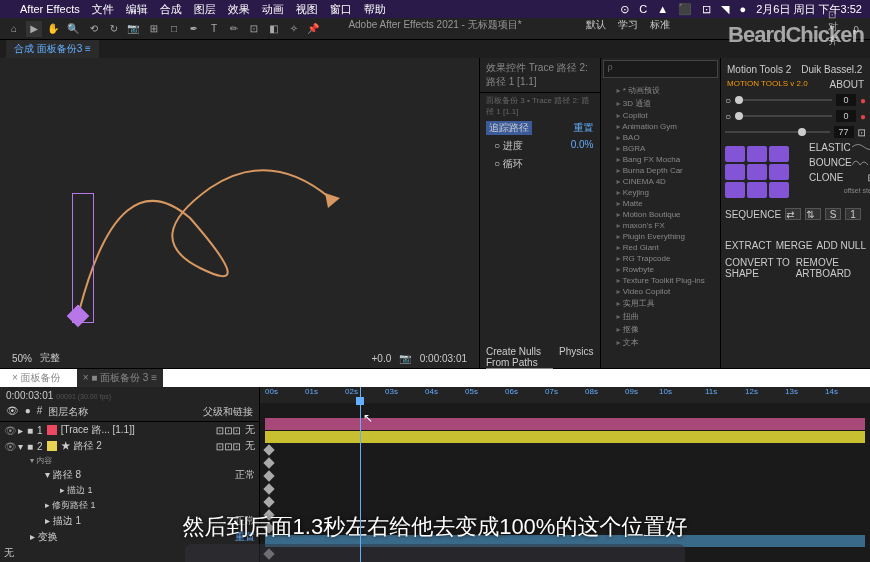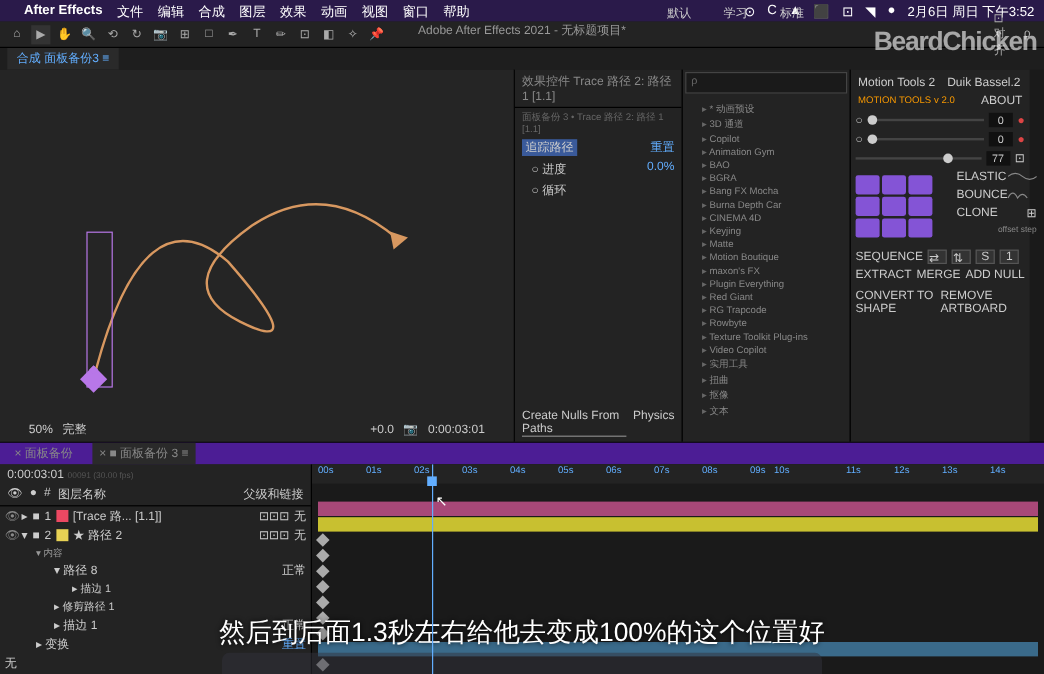--- a/index.html
+++ b/index.html
@@ -13,22 +13,22 @@
 .tabs{height:18px;background:#1e1e1e;display:flex;align-items:center;padding:0 6px;gap:8px}
 .tab{padding:2px 8px;background:#2a2a2a;font-size:10px;color:#62aeff}
 .win-title{position:absolute;top:18px;left:50%;transform:translateX(-50%);font-size:10px;color:#999}
 .main{display:flex;height:310px}
 .viewer{flex:1;background:#252525;position:relative}
 .viewer-tabs{height:18px;background:#1e1e1e;padding:2px 6px;font-size:10px;color:#888}
 .canvas{position:absolute;top:30px;left:10px;right:10px;bottom:30px}
 .path-curve{position:absolute;top:50px;left:60px}
 .anchor{width:16px;height:16px;background:#b877e8;position:absolute;transform:rotate(45deg)}
 .anchor::before,.anchor::after{content:'';position:absolute;background:#b877e8;width:5px;height:5px}
-.viewer-footer{position:absolute;bottom:0;left:0;right:0;height:20px;display:flex;align-items:center;padding:0 24px;gap:8px;font-size:9px;color:#62aeff}
-.right-panels{width:442px;display:flex}
+.viewer-footer{position:absolute;bottom:0;left:0;right:0;height:20px;display:flex;align-items:center;padding:0 12px;gap:8px;font-size:9px;color:#62aeff}
+.right-panels{width:391px;display:flex}
 .fx-panel{width:140px;background:#232323;border-left:1px solid #000}
 .fx-header{padding:3px 6px;font-size:10px;color:#888;border-bottom:1px solid #000}
 .fx-row{padding:2px 6px 2px 14px;font-size:9px;display:flex;justify-content:space-between}
 .fx-row .val{color:#62aeff}
 .fx-buttons{display:flex;gap:4px;padding:4px;justify-content:center;margin-top:180px}
 .fx-btn{padding:4px 8px;background:#333;border:1px solid #444;font-size:9px}
 .preset-panel{width:140px;background:#232323;border-left:1px solid #000;overflow:hidden}
 .preset-list{padding:4px}
 .preset-item{padding:1px 4px 1px 12px;font-size:8px;color:#888;white-space:nowrap}
 .preset-item::before{content:'▸ ';color:#666}
@@ -38,25 +38,25 @@
 .slider-row{display:flex;align-items:center;gap:4px;padding:2px 0}
 .slider{flex:1;height:2px;background:#444;position:relative}
 .slider-thumb{width:8px;height:8px;background:#ccc;border-radius:50%;position:absolute;top:-3px}
 .slider-val{width:20px;background:#111;text-align:center;font-size:9px;padding:1px}
 .grid9{display:grid;grid-template-columns:repeat(3,20px);gap:2px;margin:6px 0}
 .grid9 div{width:20px;height:16px;background:#8454d6;border-radius:2px}
 .mot-label{font-size:8px;color:#888;display:flex;justify-content:space-between;padding:2px 0}
 .wave{width:24px;height:10px}
 .seq-row{display:flex;gap:4px;align-items:center;font-size:8px;margin:4px 0}
 .seq-box{width:16px;height:12px;background:#333;border:1px solid #555}
-.mot-buttons{display:flex;justify-content:space-between;font-size:7px;color:#999;margin-top:4px}
+.mot-buttons{display:flex;justify-content:space-between;font-size:7px;color:#999;margin-top:20px}
 .watermark{position:absolute;top:22px;right:6px;font-size:22px;font-weight:bold;color:rgba(255,255,255,0.6);letter-spacing:-1px}
 .search-box{height:18px;background:#1a1a1a;margin:2px;border:1px solid #444;padding:1px 4px;font-size:9px;color:#666}
 .timeline{height:195px;background:#1e1e1e;border-top:1px solid #000;display:flex;flex-direction:column}
-.tl-tabs{height:18px;display:flex;align-items:center;padding:0 6px;gap:10px;background:#4c1d95}
+.tl-tabs{height:18px;display:flex;align-items:center;padding:0 6px;gap:10px;background:#ffffff}
 .tl-tab{font-size:10px;color:#888;padding:2px 6px}
 .tl-tab.active{background:#2a2a2a}
 .tl-body{flex:1;display:flex}
 .tl-left{width:260px;background:#232323;border-right:1px solid #000}
 .tl-time{padding:2px 6px;font-size:11px;color:#62aeff}
 .tl-time .small{font-size:7px;color:#555}
 .tl-cols{display:flex;padding:2px 6px;gap:6px;font-size:8px;color:#888;border-bottom:1px solid #000}
 .layer-row{display:flex;align-items:center;padding:1px 4px;gap:4px;font-size:9px}
 .layer-row .eye{width:10px;color:#888}
 .layer-row .color{width:10px;height:10px}
@@ -68,28 +68,28 @@
 .ruler{height:16px;background:#232323;display:flex;position:relative}
 .ruler span{position:absolute;font-size:8px;color:#62aeff}
 .playhead{position:absolute;top:0;bottom:0;width:1px;background:#62aeff;left:100px;z-index:5}
 .playhead::before{content:'';position:absolute;top:10px;left:-4px;width:8px;height:8px;background:#62aeff}
 .cursor-arrow{position:absolute;top:24px;left:103px;z-index:10;font-size:12px;color:#fff}
 .track{height:12px;margin:1px 0;position:relative}
 .bar{position:absolute;height:100%;left:5px;right:5px}
 .kf{width:8px;height:8px;background:#aaa;transform:rotate(45deg);position:absolute;top:2px}
 .subtitle{position:absolute;bottom:20px;left:50%;transform:translateX(-50%);font-size:22px;color:#fff;text-shadow:0 0 4px #000;white-space:nowrap}
 .dock{position:absolute;bottom:0;left:50%;transform:translateX(-50%);height:18px;width:500px;background:rgba(50,50,60,0.5);border-radius:6px 6px 0 0}
-.top-right-tabs{position:absolute;top:4px;right:200px;display:flex;gap:27px;font-size:9px;color:#888}
+.top-right-tabs{position:absolute;top:18px;right:200px;display:flex;gap:12px;font-size:9px;color:#888}
 </style>
 </head>
 <body>
 
 <div class="menubar">
   <span></span>
-  <span style="font-weight:bold">After Effects</span>
+  <span style="font-weight:normal">After Effects</span>
   <span>文件</span>
   <span>编辑</span>
   <span>合成</span>
   <span>图层</span>
   <span>效果</span>
   <span>动画</span>
   <span>视图</span>
   <span>窗口</span>
   <span>帮助</span>
   <div class="right">
@@ -351,21 +351,21 @@
         <span style="left:5px">00s</span>
           <span style="left:45px">01s</span>
           <span style="left:85px">02s</span>
           <span style="left:125px">03s</span>
           <span style="left:165px">04s</span>
           <span style="left:205px">05s</span>
           <span style="left:245px">06s</span>
           <span style="left:285px">07s</span>
           <span style="left:325px">08s</span>
           <span style="left:365px">09s</span>
-          <span style="left:385px">10s</span>
+          <span style="left:399px">10s</span>
           <span style="left:445px">11s</span>
           <span style="left:485px">12s</span>
           <span style="left:525px">13s</span>
           <span style="left:565px">14s</span>
       </div>
       <div class="playhead"></div>
       <div class="cursor-arrow">↖</div>
       <div style="height:14px"></div>
       <div class="track">
           <div class="bar" style="background:#a84878"></div>

